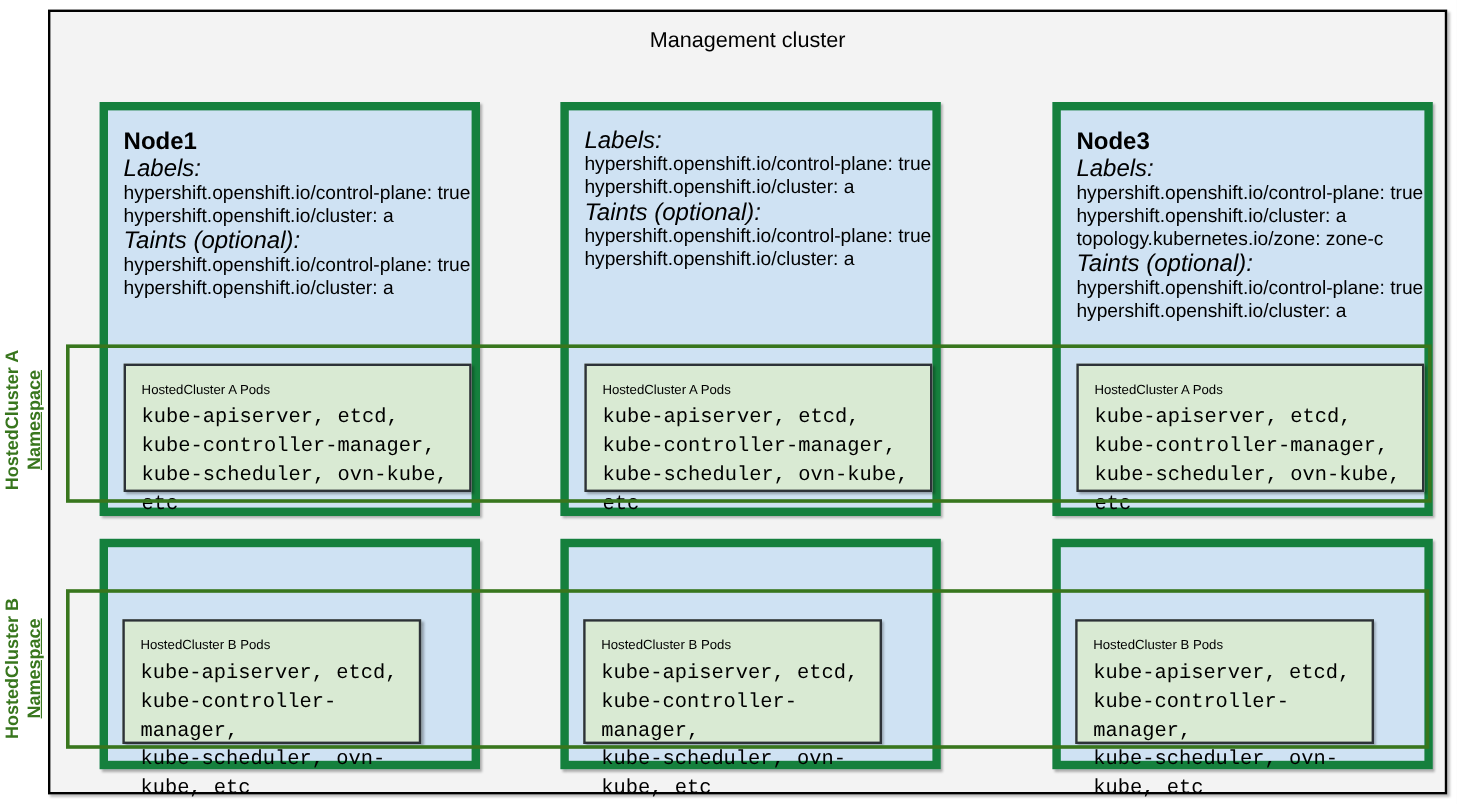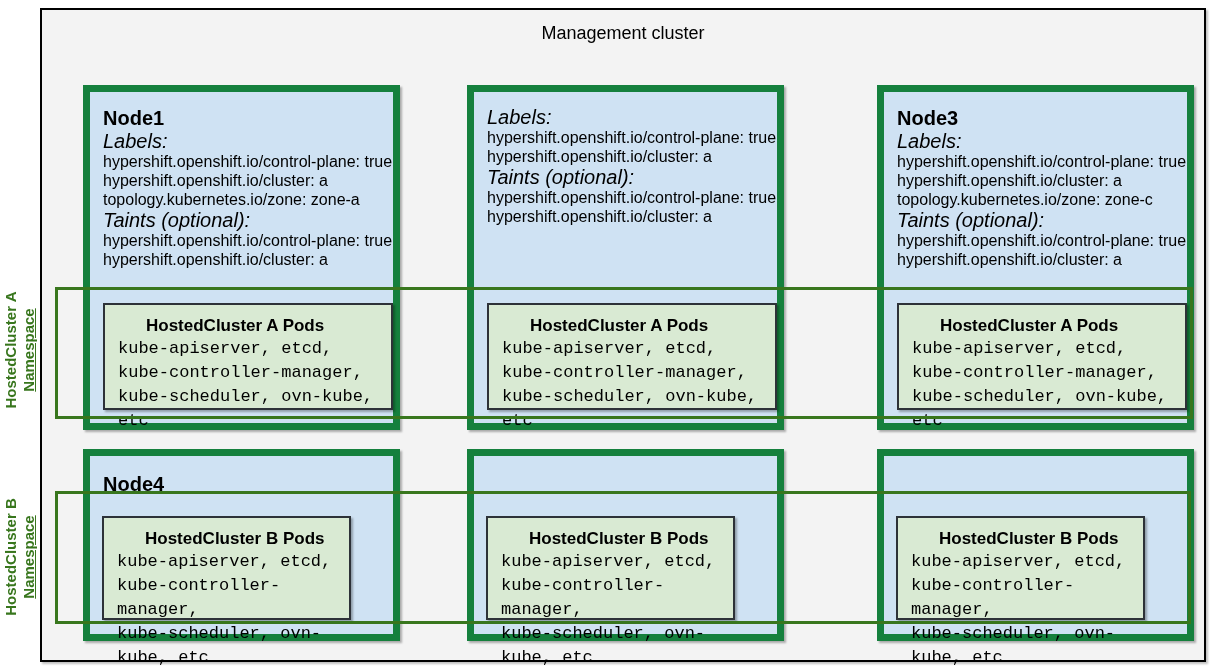--- a/index.html
+++ b/index.html
@@ -65,24 +65,23 @@
     position: absolute;
     box-sizing: border-box;
     background: #d9ead3;
     border: 2px solid #2d3238;
     box-shadow: 2px 2px 2px rgba(0,0,0,0.3);
     padding: 9px 0 0 13px;
   }
   .node-top .pods    { left: 13px; top: 211px; width: 290px; height: 107px; }
   .node-bottom .pods { left: 12px; top: 60px;  width: 249px; height: 104px; }
   .pods-title {
-    font-size: 17px;
-    font-weight: bold;
+    font-size: 11px;
+    font-weight: normal;
     line-height: 23px;
-    margin-left: 28px;
   }
   .pods-line {
     font-size: 17px;
     line-height: 24px;
     font-family: Liberation Mono, monospace;
   }
 
   
   .ns-box {
     position: absolute;
@@ -115,21 +114,20 @@
 
 <div class="mgmt-box">
   <div class="mgmt-title">Management cluster</div>
 </div>
 
 <div class="node node-top col-1">
   <div class="node-title">Node1</div>
   <div class="node-sub">Labels:</div>
   <div class="node-line">hypershift.openshift.io/control-plane: true</div>
   <div class="node-line">hypershift.openshift.io/cluster: a</div>
-  <div class="node-line">topology.kubernetes.io/zone: zone-a</div>
   <div class="node-sub">Taints (optional):</div>
   <div class="node-line">hypershift.openshift.io/control-plane: true</div>
   <div class="node-line">hypershift.openshift.io/cluster: a</div>
   <div class="pods">
     <div class="pods-title">HostedCluster A Pods</div>
     <div class="pods-line">kube-apiserver, etcd,</div>
     <div class="pods-line">kube-controller-manager,</div>
     <div class="pods-line">kube-scheduler, ovn-kube, etc</div>
   </div>
 </div>
@@ -160,21 +158,20 @@
   <div class="node-line">hypershift.openshift.io/cluster: a</div>
   <div class="pods">
     <div class="pods-title">HostedCluster A Pods</div>
     <div class="pods-line">kube-apiserver, etcd,</div>
     <div class="pods-line">kube-controller-manager,</div>
     <div class="pods-line">kube-scheduler, ovn-kube, etc</div>
   </div>
 </div>
 
 <div class="node node-bottom col-1">
-  <div class="node-title">Node4</div>
   <div class="pods">
     <div class="pods-title">HostedCluster B Pods</div>
     <div class="pods-line">kube-apiserver, etcd,</div>
     <div class="pods-line">kube-controller-manager,</div>
     <div class="pods-line">kube-scheduler, ovn-kube, etc</div>
   </div>
 </div>
 
 <div class="node node-bottom col-2">
   <div class="pods">

